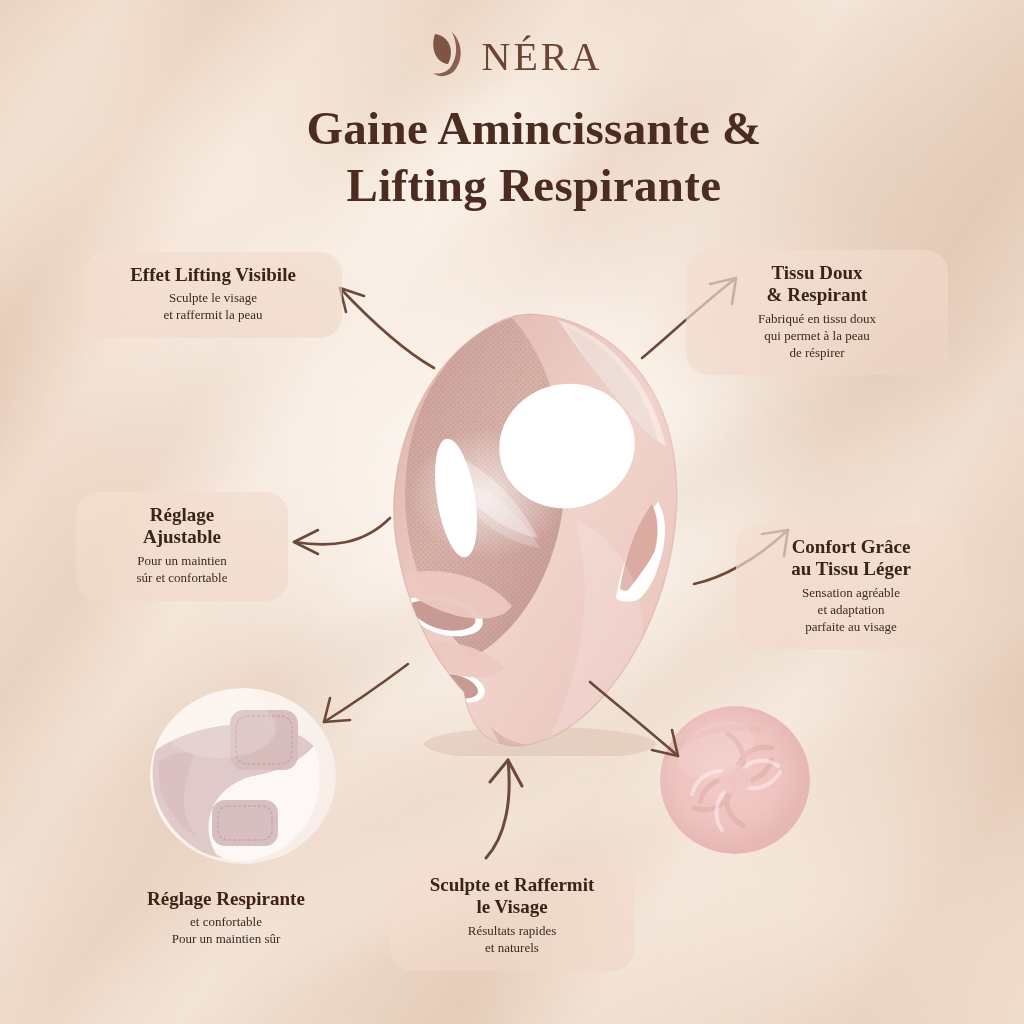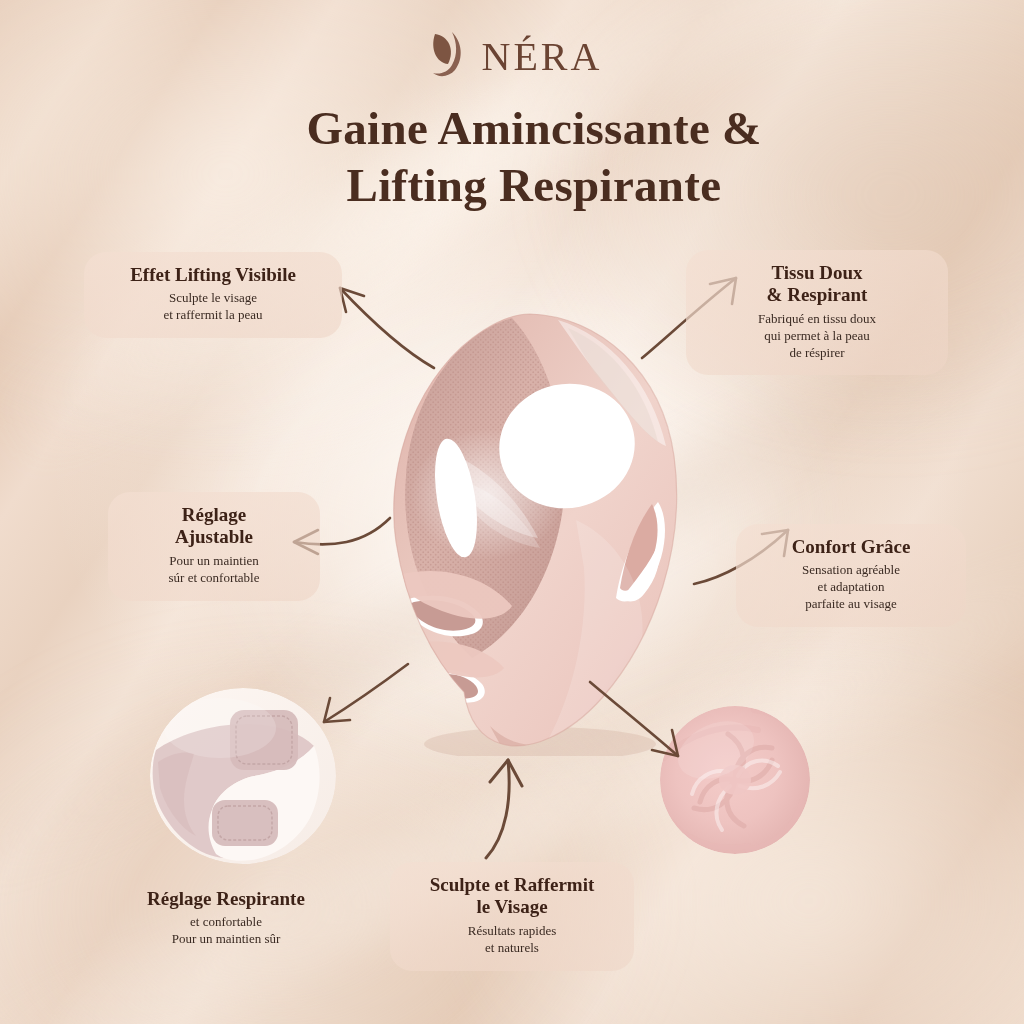--- a/index.html
+++ b/index.html
@@ -97,21 +97,21 @@
     font-family:Liberation Serif, serif;
     font-size:13px;
     line-height:1.3;
     color:#3a2a22;
   }
   .c-body span { display:block; }
 
   
   #callout-lifting      { left:84px;  top:252px; width:258px; }
   #callout-tissu-doux   { left:686px; top:250px; width:262px; }
-  #callout-reglage-mid  { left:108px;  top:492px; width:212px; }
+  #callout-reglage-mid  { left:76px;  top:492px; width:212px; }
   #callout-confort      { left:736px; top:524px; width:230px; }
   #callout-reglage-bot  { left:92px;  top:876px; width:268px; }
   #callout-sculpte      { left:390px; top:862px; width:244px; }
 
   
   .arrow { position:absolute; pointer-events:none; }
   #arrow-lifting   { left:330px; top:276px; }
   #arrow-tissu     { left:636px; top:268px; }
   #arrow-reglage   { left:286px; top:508px; }
   #arrow-confort   { left:690px; top:520px; }
@@ -409,20 +409,21 @@
     </div>
     <div class="c-body">
       <span>Pour un maintien</span>
       <span>súr et confortable</span>
     </div>
   </div>
 
   <div class="callout" id="callout-confort">
     <div class="c-head">
       <span>Confort Grâce</span>
+      <span>au Tissu Léger</span>
     </div>
     <div class="c-body">
       <span>Sensation agréable</span>
       <span>et adaptation</span>
       <span>parfaite au visage</span>
     </div>
   </div>
 
   <div class="callout plain" id="callout-reglage-bot">
     <div class="c-head">

